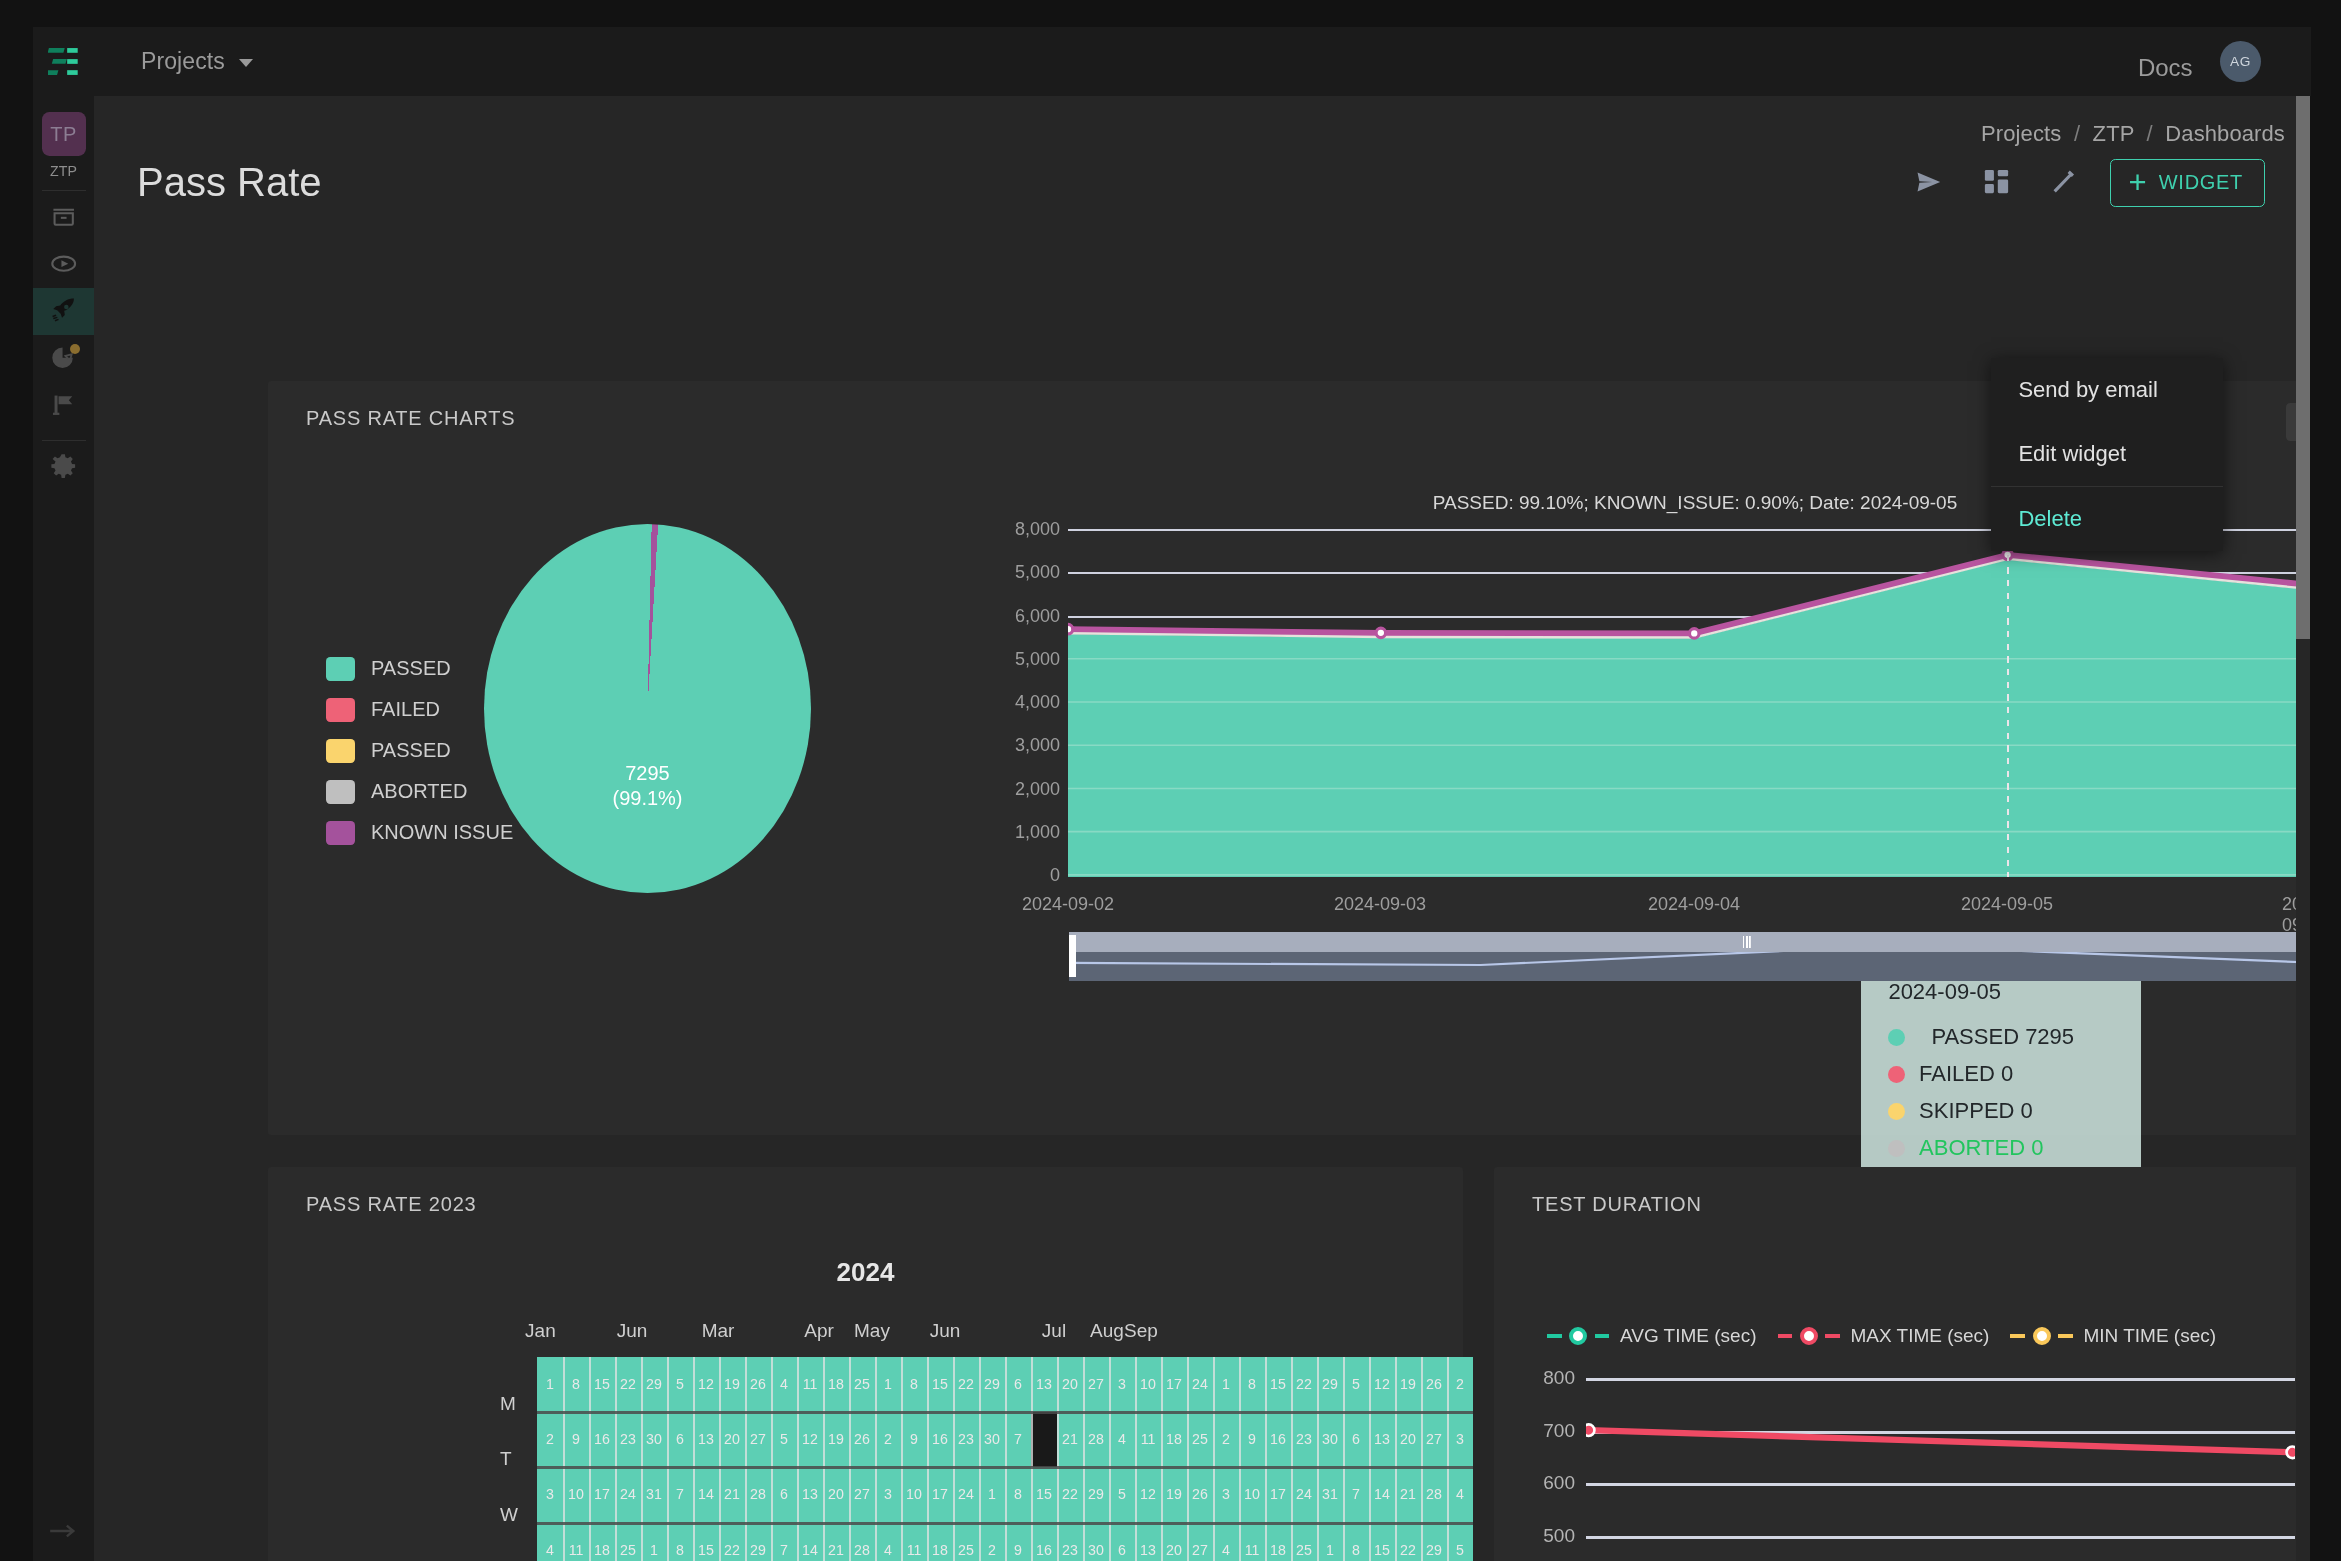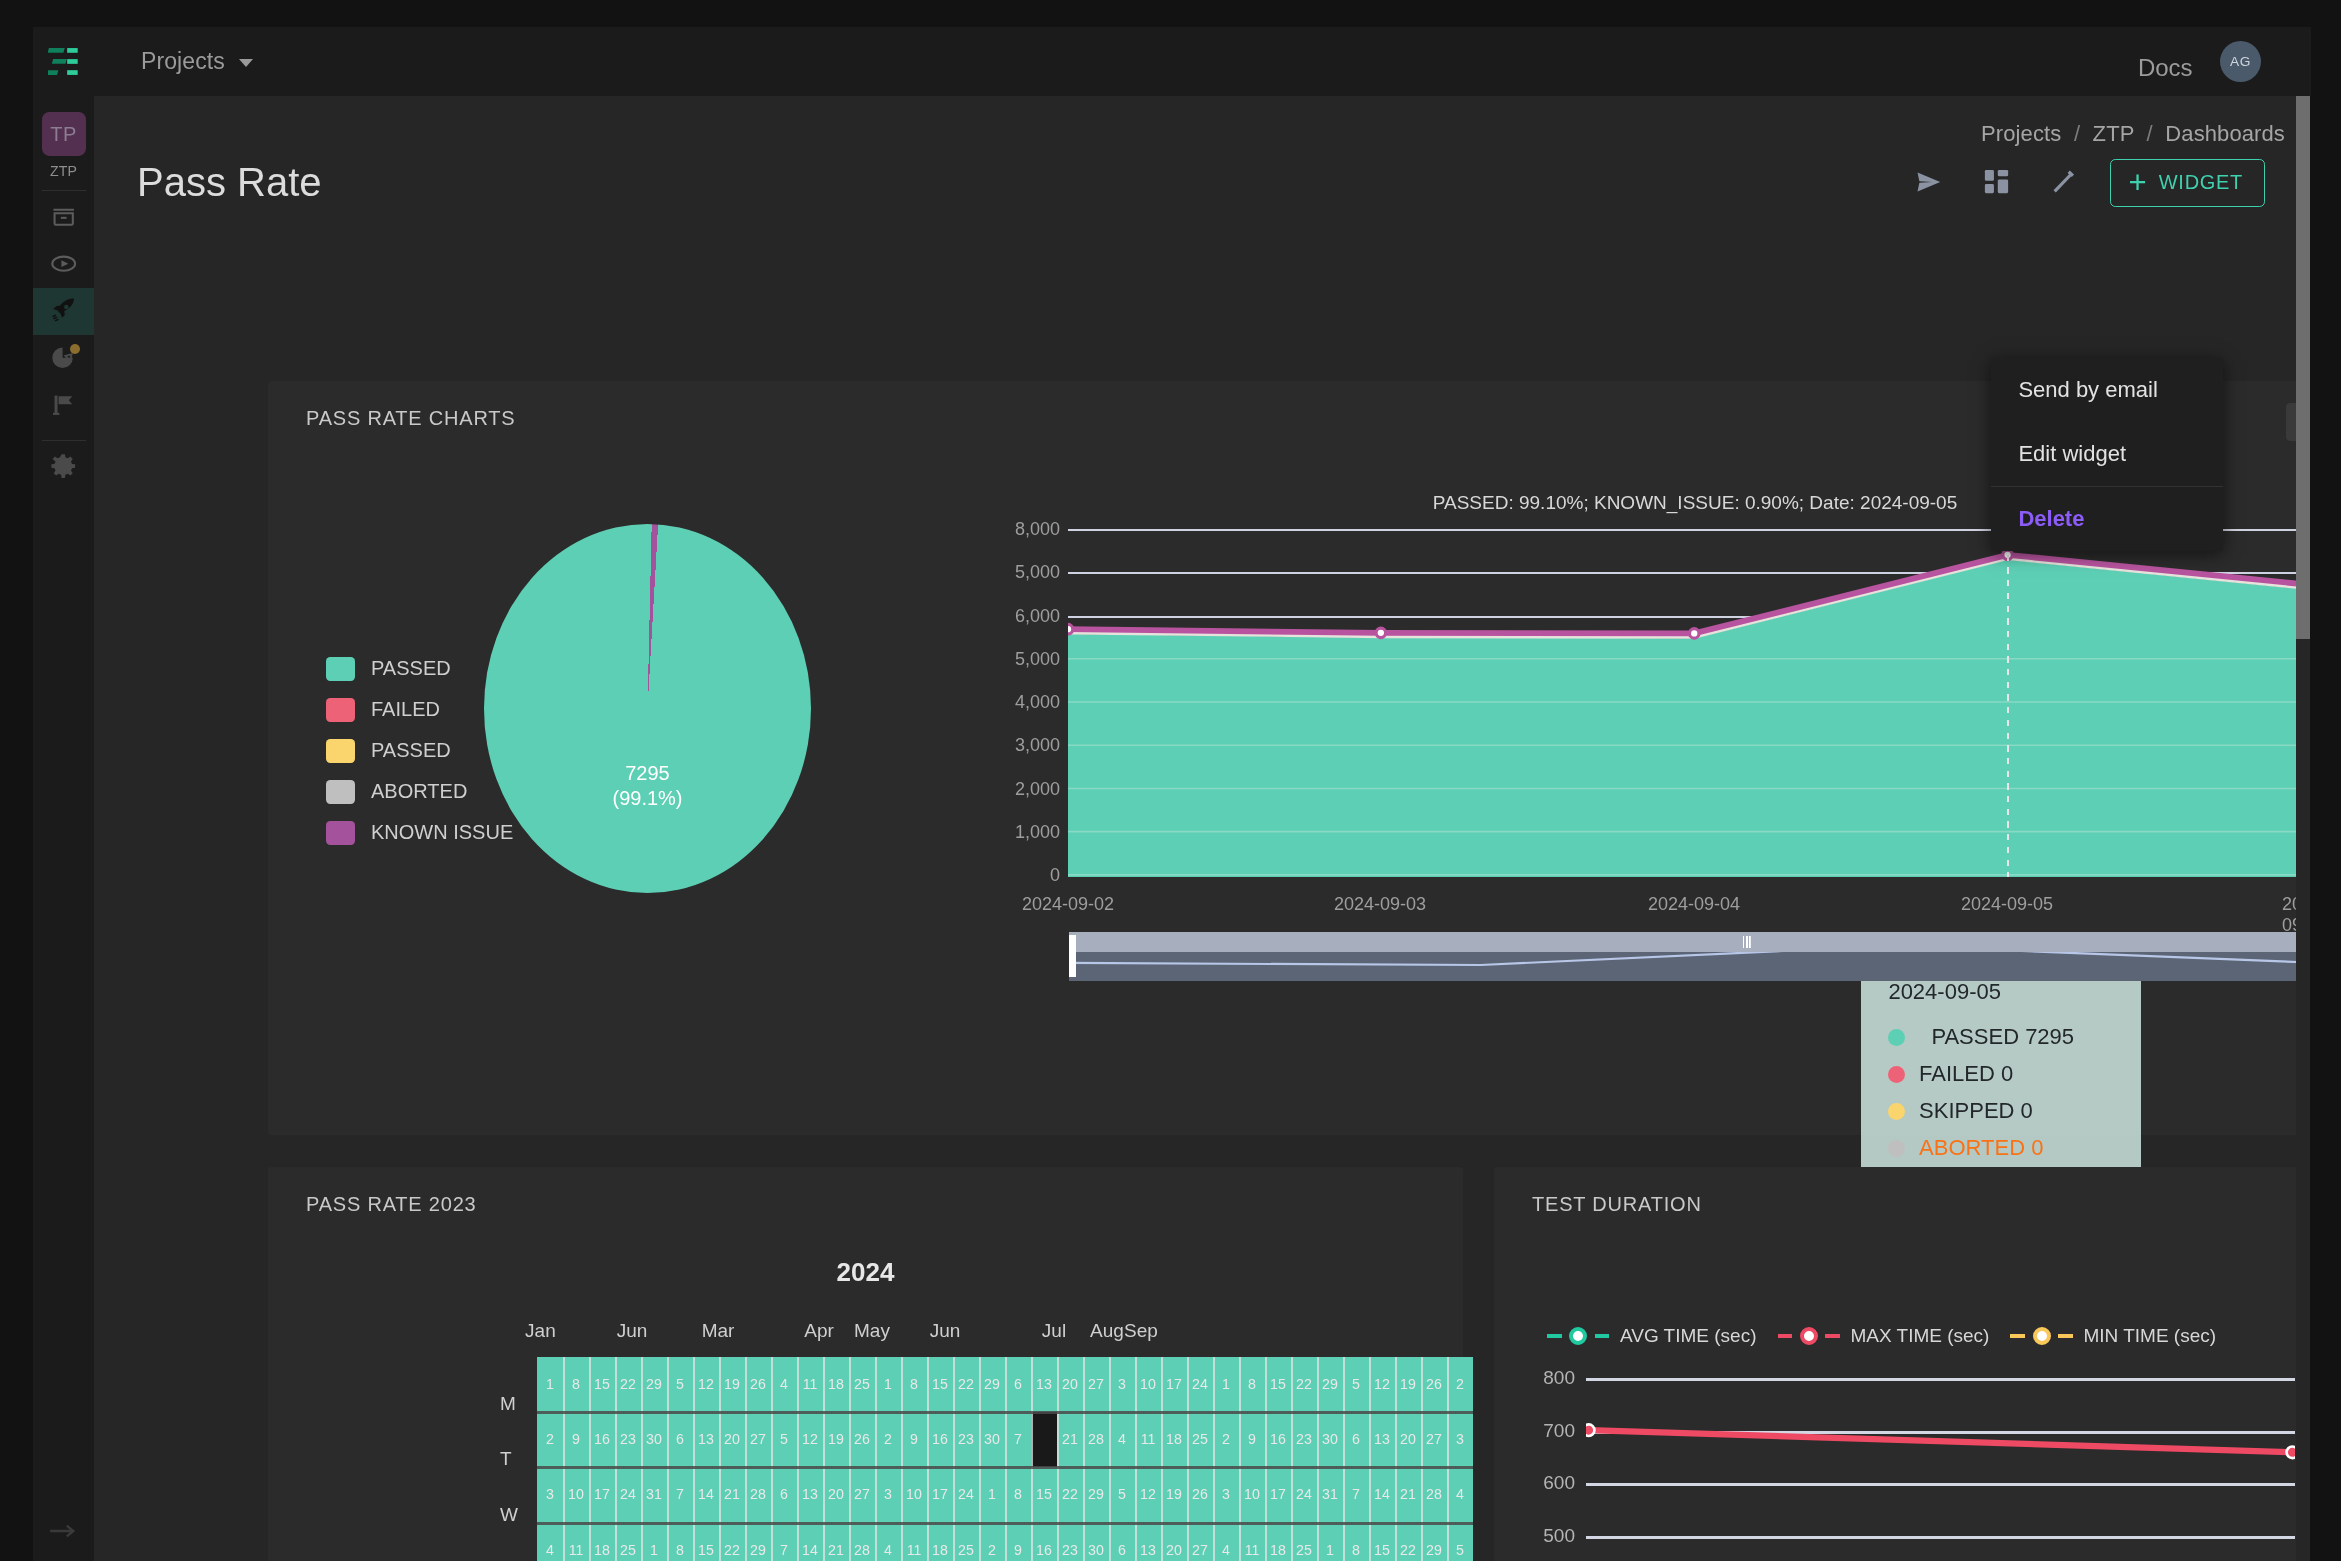--- a/index.html
+++ b/index.html
@@ -133,21 +133,21 @@
     position:absolute; left: 1991px; top: 358px;
     width: 232px; background: #1f1f1f;
     box-shadow: 0 3.2px 16px rgba(0,0,0,.55);
     z-index: 40;
   }
   .menu-item {
     padding: 19px 0 19px 27.4px;
     color:#e2e2e2; font-size: 22px;
   }
   .menu-div { height: 1.1px; background:#323232; }
-  .menu-item.danger { color:#8b5cf6;font-weight:bold; }
+  .menu-item.danger { color:#5eead4; }
 
   
   .pie-wrap { position:absolute; left: 47px; top: 132px; width: 633px; height: 454px; }
   .pie {
     position:absolute; left: 169px; top: 10.5px;
     width: 327px; height: 369px;
     border-radius: 50%;
     background: conic-gradient(#5dcfb4 0deg 1.3deg, #a4529c 1.3deg 3.3deg, #5dcfb4 3.3deg 360deg);
   }
   .pie-label {
@@ -477,21 +477,21 @@
         <div style="display:flex;align-items:center;gap:13.7px;height:37px">
           <span style="width:17px;height:17px;border-radius:50%;background:#ee6277"></span>
           <span style="color:#22272a;font-size:22px">FAILED 0</span>
         </div>
         <div style="display:flex;align-items:center;gap:13.7px;height:37px">
           <span style="width:17px;height:17px;border-radius:50%;background:#fad46d"></span>
           <span style="color:#22272a;font-size:22px">SKIPPED 0</span>
         </div>
         <div style="display:flex;align-items:center;gap:13.7px;height:37px">
           <span style="width:17px;height:17px;border-radius:50%;background:#bfbfbf"></span>
-          <span style="color:#f97316;font-size:22px">ABORTED 0</span>
+          <span style="color:#22c55e;font-size:22px">ABORTED 0</span>
         </div>
         <div style="display:flex;align-items:center;gap:13.7px;height:37px">
           <span style="width:17px;height:17px;border-radius:50%;background:#a4529c"></span>
           <span style="color:#22272a;font-size:22px">KNOWN ISSUE 66</span>
         </div>
       </div>
 
       <div class="brush">
         <div class="brush-track">
           <svg width="1356" height="49" viewBox="0 0 2570 92" preserveAspectRatio="none" style="position:absolute;left:0;top:0">

